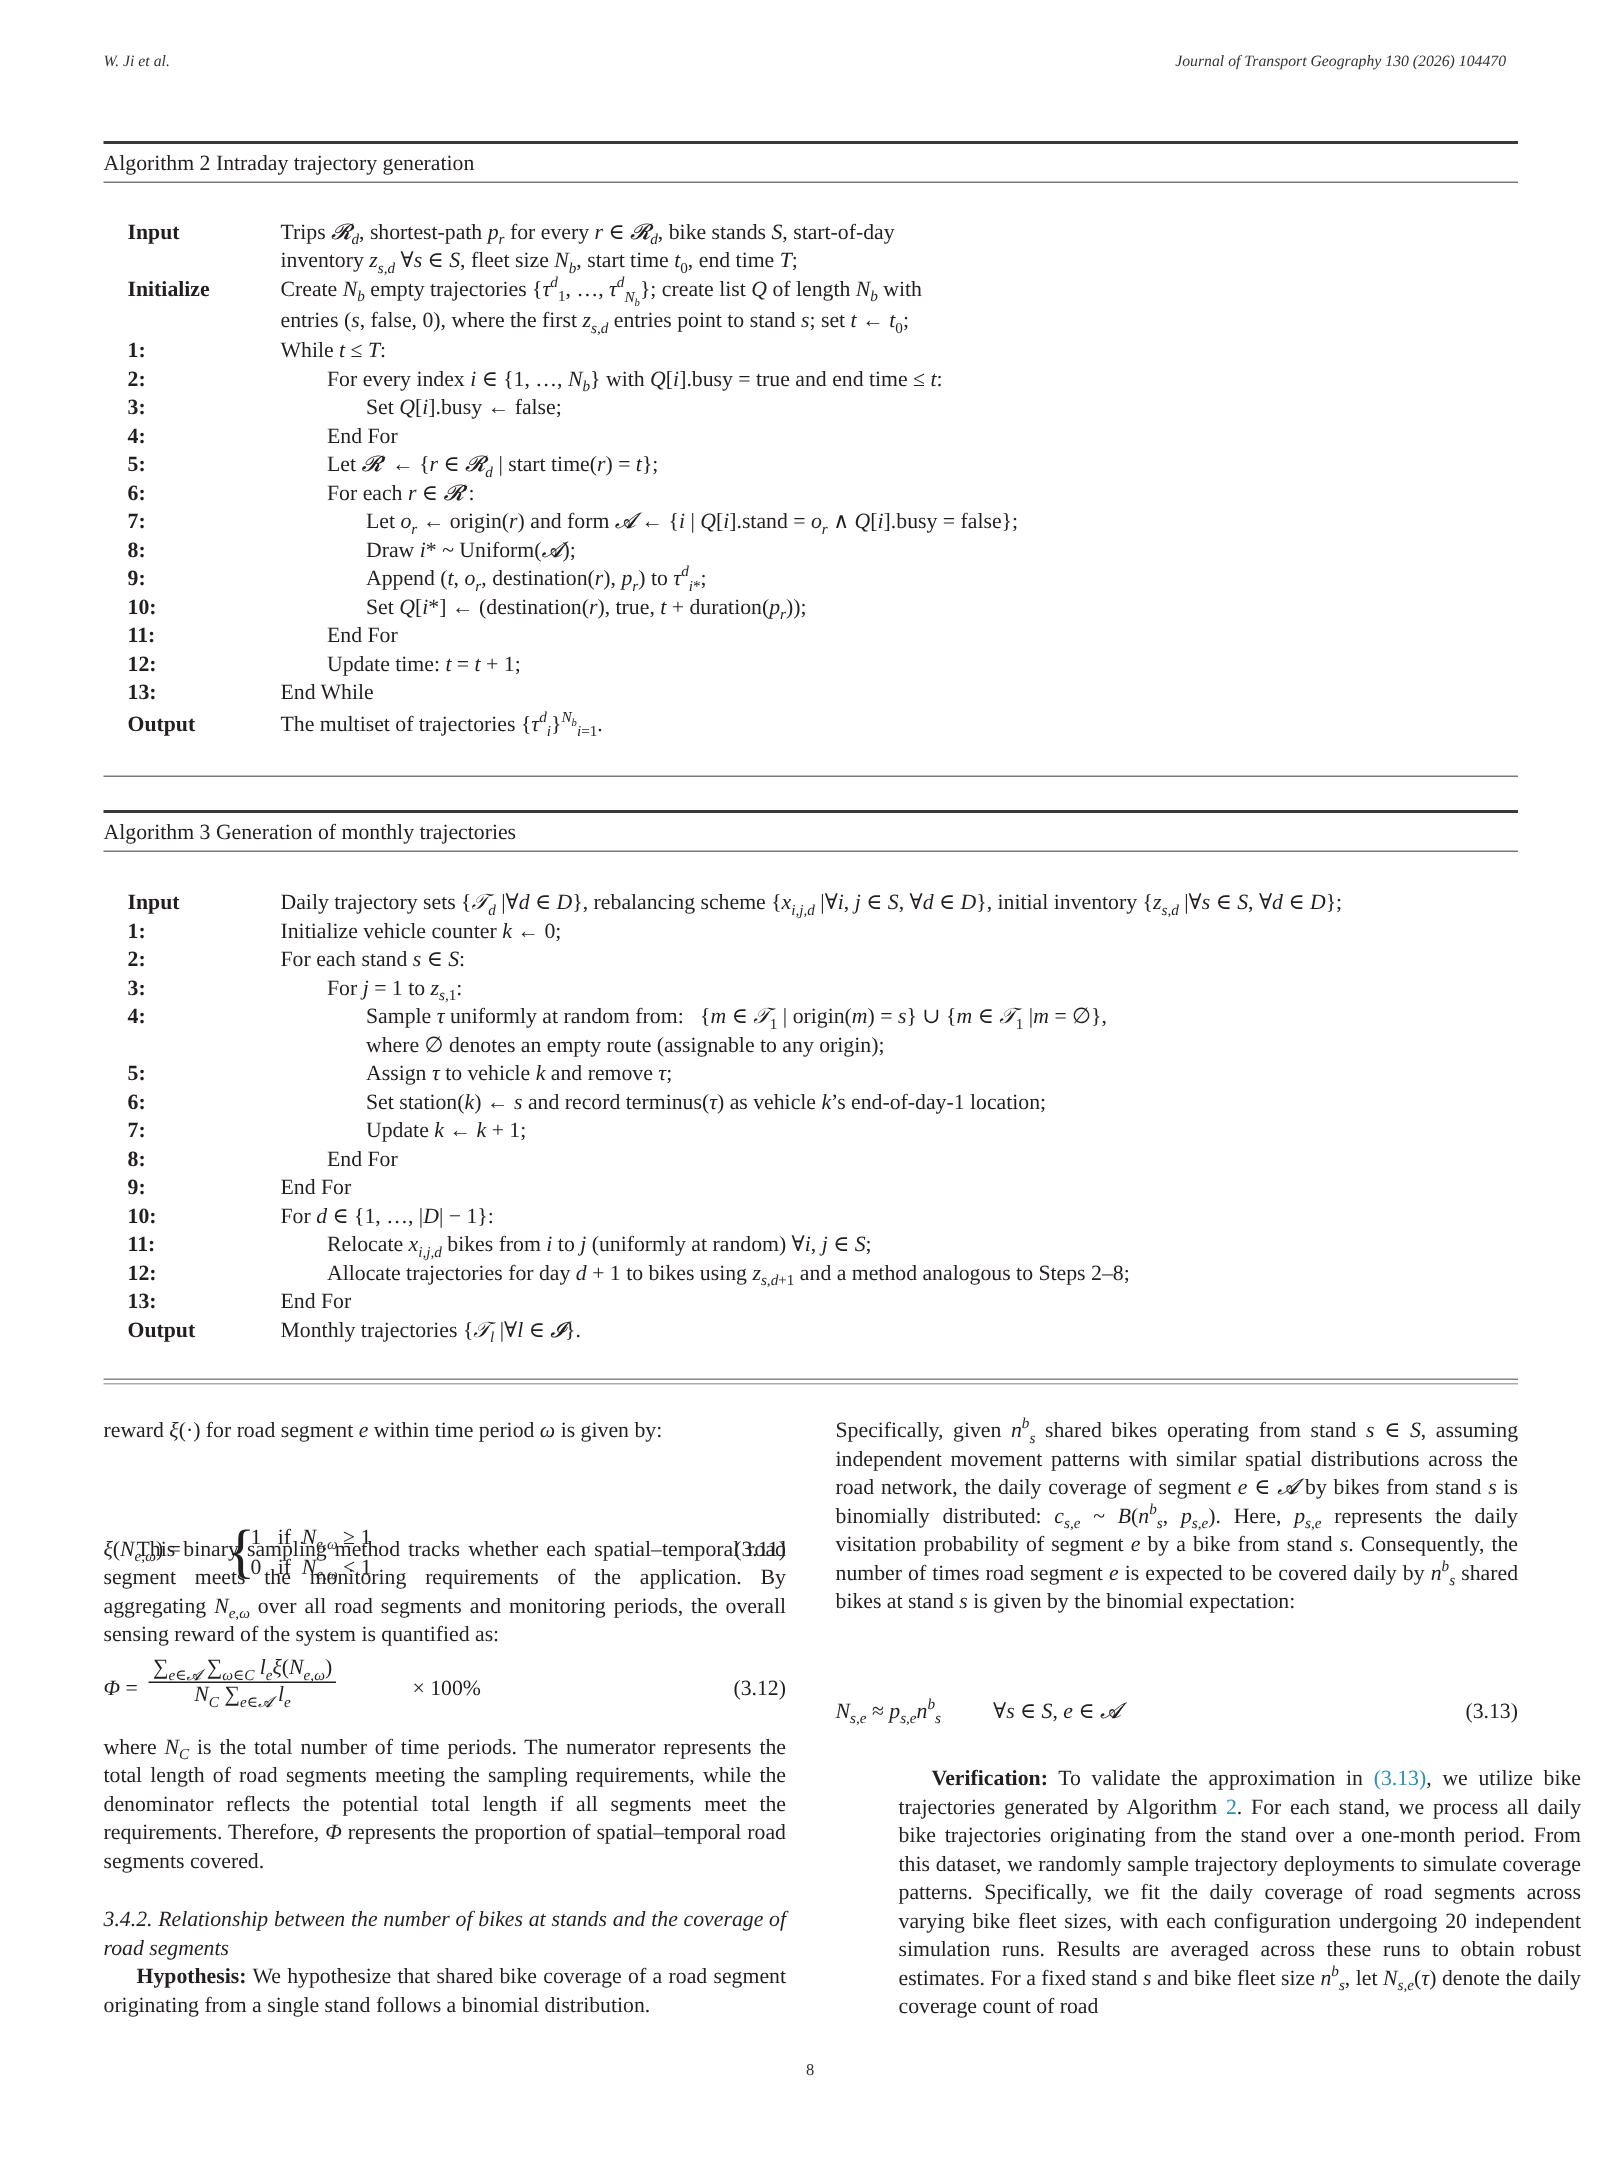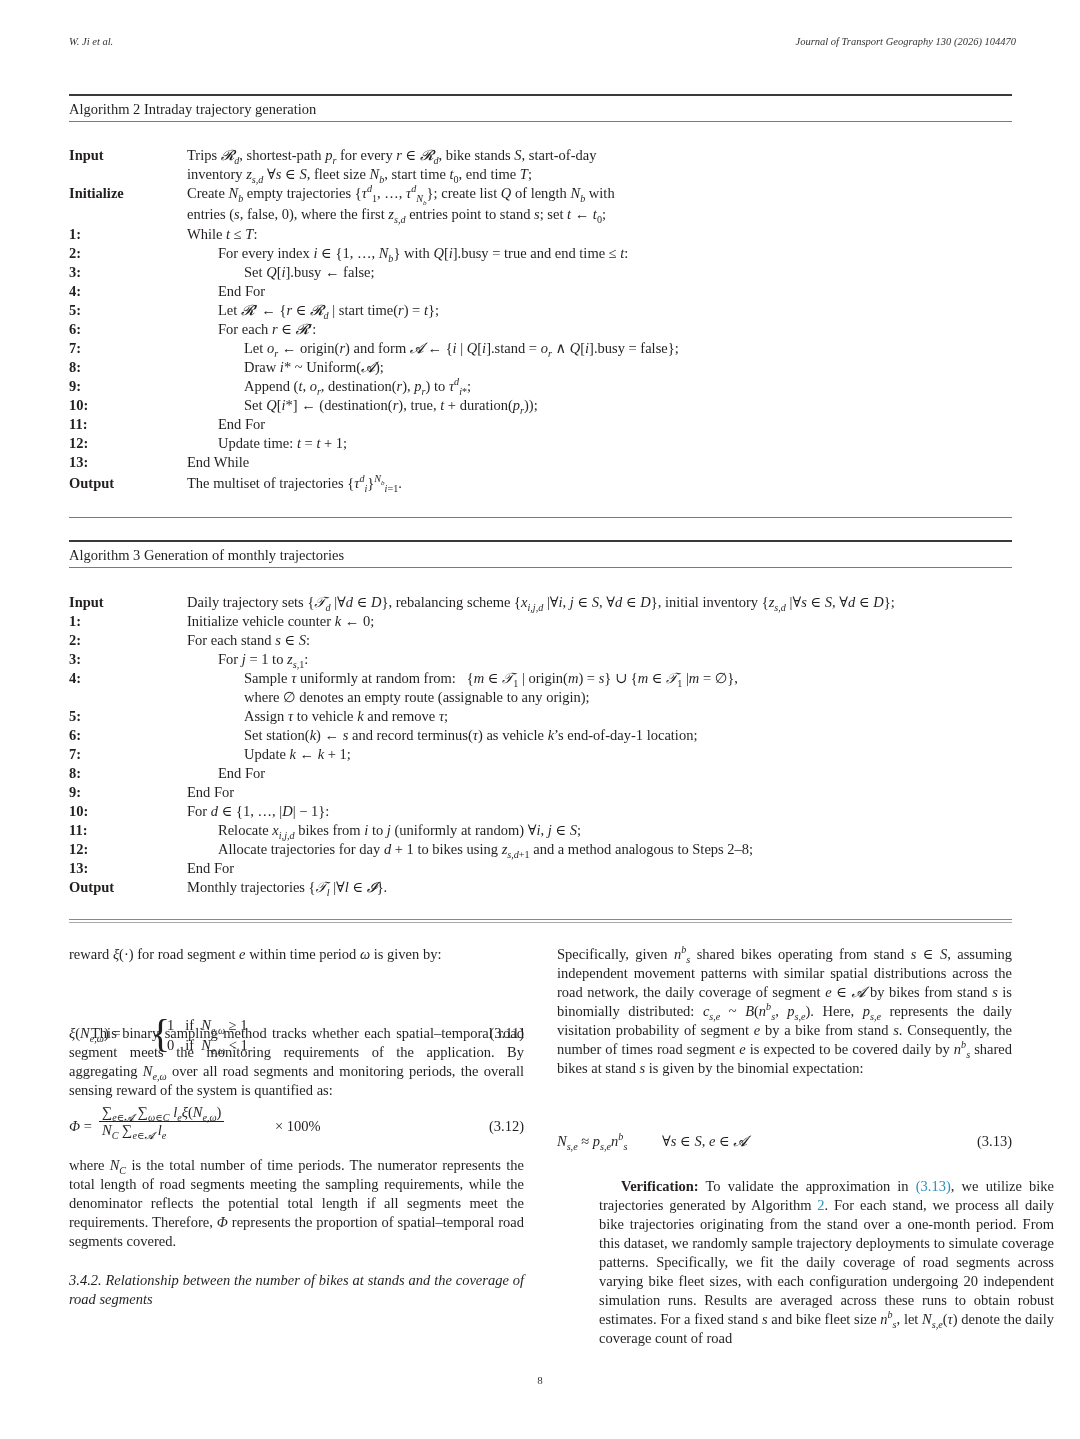--- a/index.html
+++ b/index.html
@@ -1,41 +1,41 @@
 <!DOCTYPE html>
 <html><head>
 <meta charset="utf-8">
 <style>
   html, body { margin: 0; padding: 0; background: #ffffff; }
   body { width: 1080px; height: 1439px; position: relative; overflow: hidden;
          font-family: "Liberation Serif", "DejaVu Serif", serif; color: #231f20; }
   .abs { position: absolute; }
   .header-left, .header-right { top: 36px; font-size: 10.5px; font-style: italic; color: #333; }
   .header-left { left: 69px; }
-  .header-right { right: 64px; }
+  .header-right { right: 76px; }
   .rule-thick { left: 69px; width: 943px; height: 2px; background: #3a3a3a; }
   .rule-thin { left: 69px; width: 943px; height: 1px; background: #7a7a7a; }
   .rule-double { left: 69px; width: 943px; height: 2px; border-top: 1px solid #888; border-bottom: 1px solid #aaa; }
   .algo-title { left: 69px; font-size: 14.5px; }
   .algo-title b { font-weight: normal; }
   .algo-line { left: 69px; height: 19px; font-size: 14.5px; line-height: 19px; white-space: nowrap; }
-  .algo-label { position: absolute; left: 0; width: 110px; font-weight: bold; }
+  .algo-label { position: absolute; left: 16px; width: 110px; font-weight: bold; }
   .algo-text { position: absolute; }
   .lvl0 { left: 118px; }
   .lvl1 { left: 149px; }
   .lvl2 { left: 175px; }
   i, .m { font-style: italic; }
   .col { font-size: 14.5px; line-height: 19px; text-align: justify; }
   .col p { margin: 0; }
   .indent { text-indent: 22px; }
   .eq-row { font-size: 14.5px; }
   .eq-num { position: absolute; right: 0; }
   .link { color: #2a8fbd; }
   .page-number { left: 0; width: 1080px; text-align: center; top: 1374px; font-size: 11px; color: #333; }
-  .frac { display: inline-block; vertical-align: middle; }
+  .frac { display: inline-block; vertical-align: middle; text-align: center; }
   .frac .num { display: block; border-bottom: 1px solid #231f20; padding: 0 3px; }
   .frac .den { display: block; padding: 0 3px; }
   sub, sup { font-size: 70%; line-height: 0; }
 </style>
 </head>
 <body>
 
 <div class="abs header-left">W. Ji et al.</div>
 <div class="abs header-right">Journal of Transport Geography 130 (2026) 104470</div>
 
@@ -223,20 +223,21 @@
   <span style="position:absolute; left:190px; top:14px;margin-left:16px;">× 100%</span>
   <span class="eq-num" style="top:14px;">(3.12)</span>
 </div>
 
 <div class="abs col" style="left:69px; top:1156px; width:455px;">
   <p>where <i>N</i><sub><i>C</i></sub> is the total number of time periods. The numerator represents the total length of road segments meeting the sampling requirements, while the denominator reflects the potential total length if all segments meet the requirements. Therefore, <i>Φ</i> represents the proportion of spatial–temporal road segments covered.</p>
 </div>
 
 <div class="abs col" style="left:69px; top:1271px; width:455px;">
   <p style="font-style:italic;">3.4.2. Relationship between the number of bikes at stands and the coverage of road segments</p>
+  <p class="indent"><b>Hypothesis:</b> <span>We hypothesize that shared bike coverage of a road segment originating from a single stand follows a binomial distribution.</span></p>
 </div>
 
 <div class="abs col" style="left:557px; top:945px; width:455px;">
   <p>Specifically, given <i>n</i><sup><i>b</i></sup><sub><i>s</i></sub> shared bikes operating from stand <i>s</i> ∈ <i>S</i>, assuming independent movement patterns with similar spatial distributions across the road network, the daily coverage of segment <i>e</i> ∈ <i>𝓐</i> by bikes from stand <i>s</i> is binomially distributed: <i>c</i><sub><i>s,e</i></sub> ~ <i>B</i>(<i>n</i><sup><i>b</i></sup><sub><i>s</i></sub>, <i>p</i><sub><i>s,e</i></sub>). Here, <i>p</i><sub><i>s,e</i></sub> represents the daily visitation probability of segment <i>e</i> by a bike from stand <i>s</i>. Consequently, the number of times road segment <i>e</i> is expected to be covered daily by <i>n</i><sup><i>b</i></sup><sub><i>s</i></sub> shared bikes at stand <i>s</i> is given by the binomial expectation:</p>
 </div>
 
 <div class="abs eq-row" style="left:557px; top:1121px; width:455px; height:22px;margin-top:12px;">
   <span style="position:absolute; left:0; top:0;"><i>N</i><sub><i>s,e</i></sub> ≈ <i>p</i><sub><i>s,e</i></sub><i>n</i><sup><i>b</i></sup><sub><i>s</i></sub></span>
   <span style="position:absolute; left:105px; top:0;">∀<i>s</i> ∈ <i>S</i>, <i>e</i> ∈ <i>𝓐</i></span>
   <span class="eq-num" style="top:0;">(3.13)</span>

